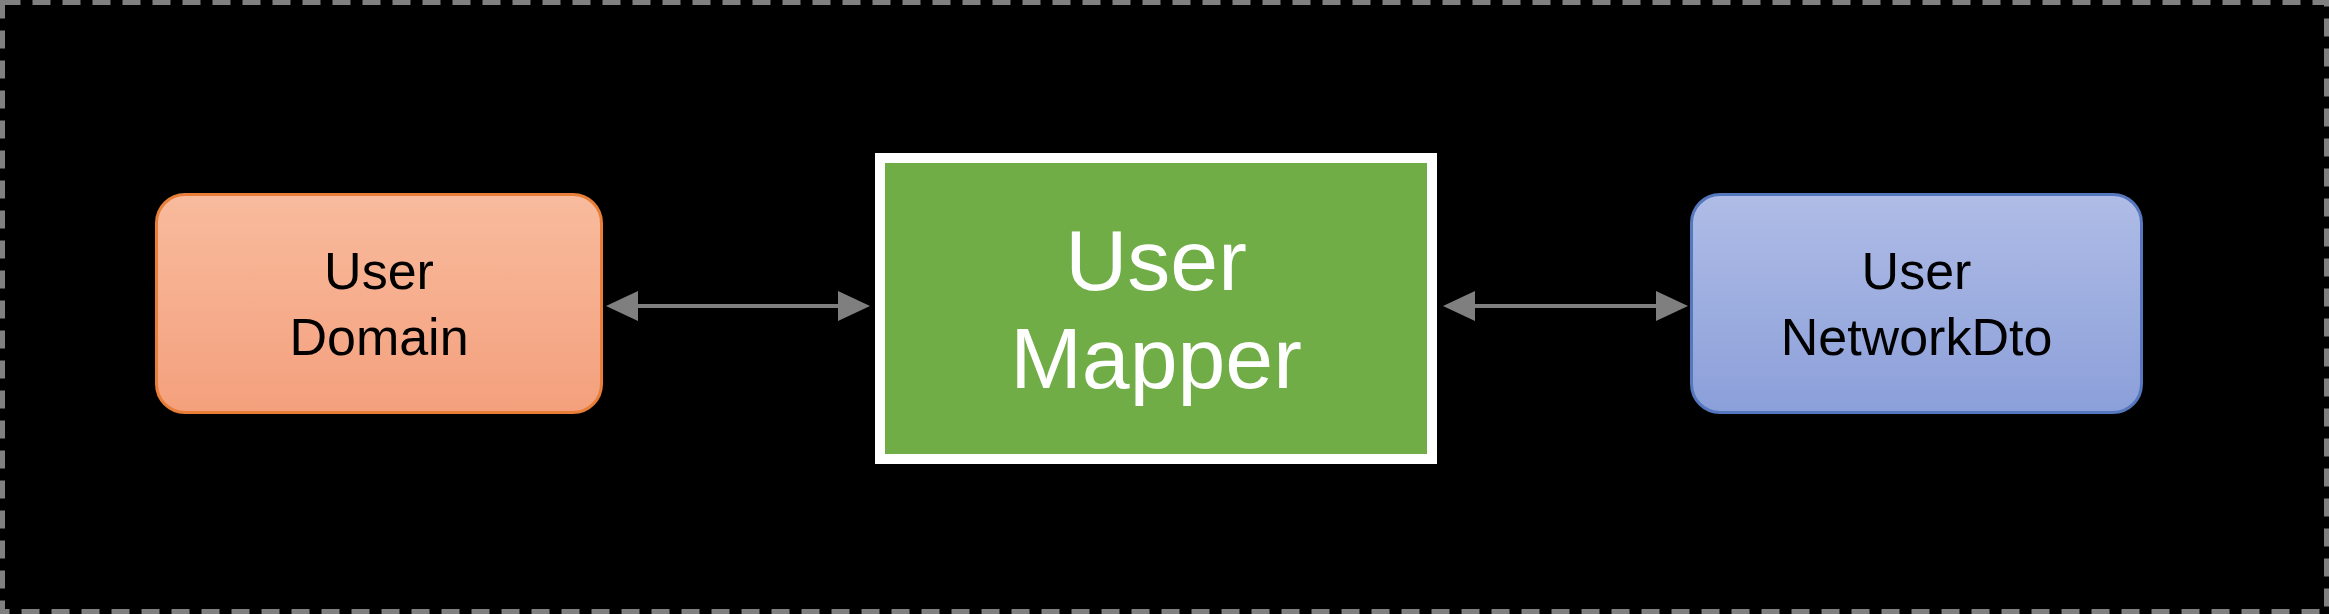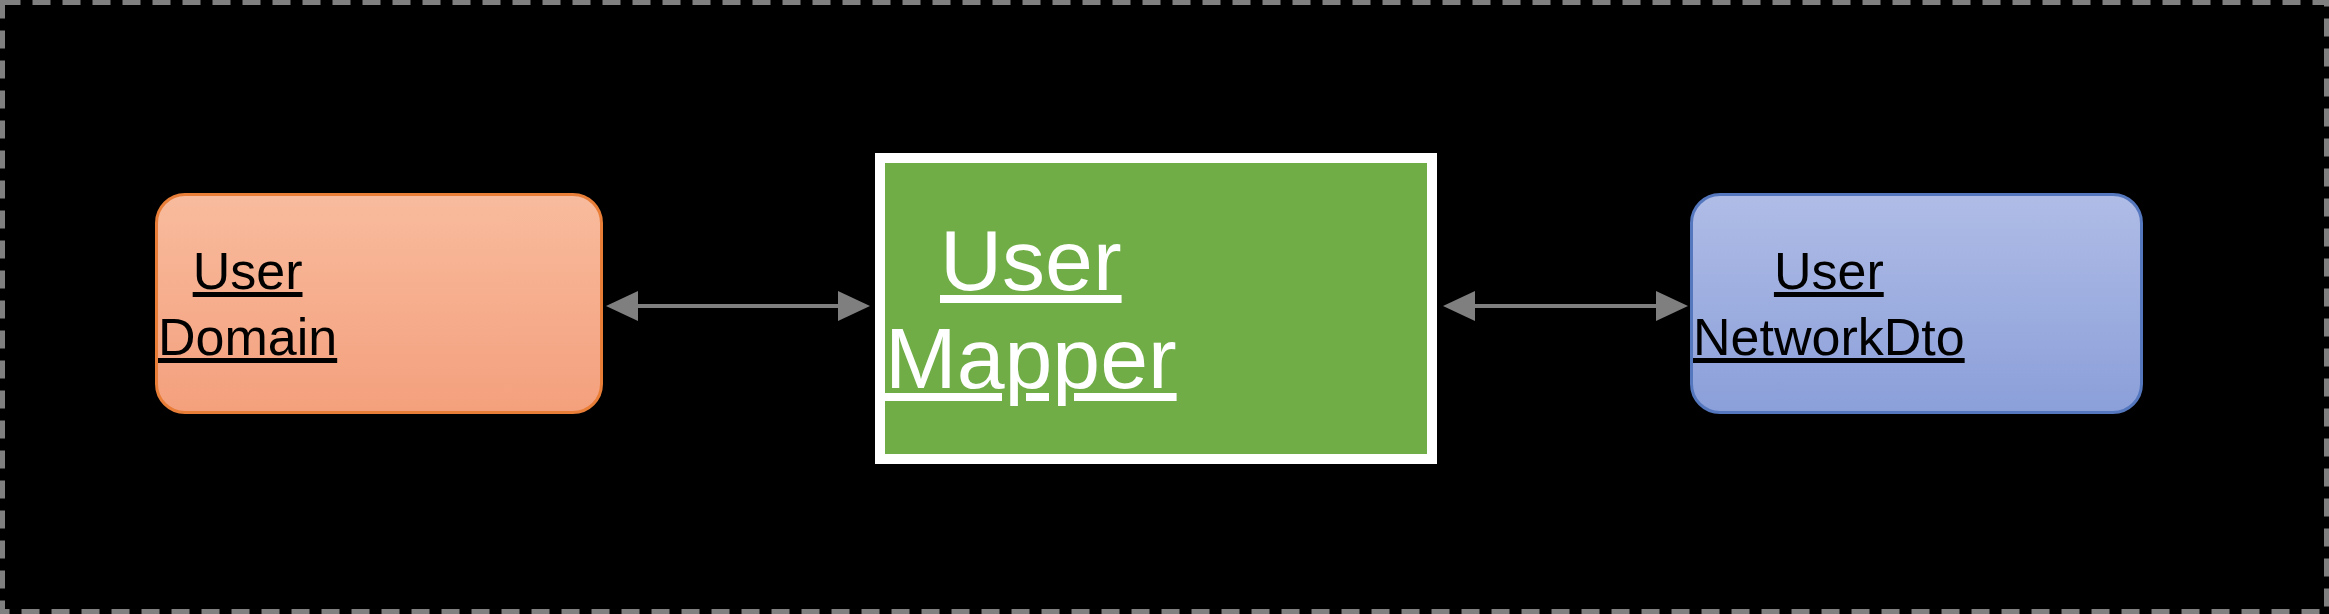--- a/index.html
+++ b/index.html
@@ -21,23 +21,22 @@
     top: 0;
     width: 2329px;
     height: 614px;
     pointer-events: none;
   }
   .node {
     position: absolute;
     box-sizing: border-box;
     display: flex;
     align-items: center;
-    justify-content: flex-start;
+    justify-content: center;
     text-align: center;
-    text-decoration: underline;
   }
   .node .label {
     white-space: pre-line;
   }
   .node-domain {
     left: 155px;
     top: 193px;
     width: 448px;
     height: 221px;
     border: 3px solid;

